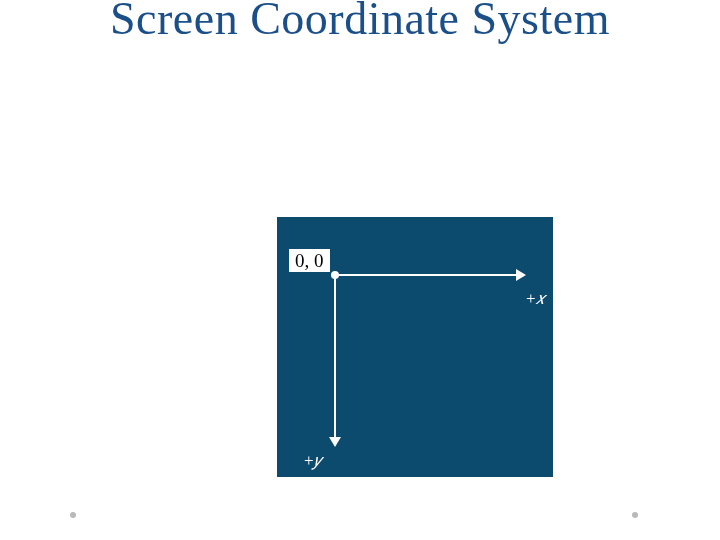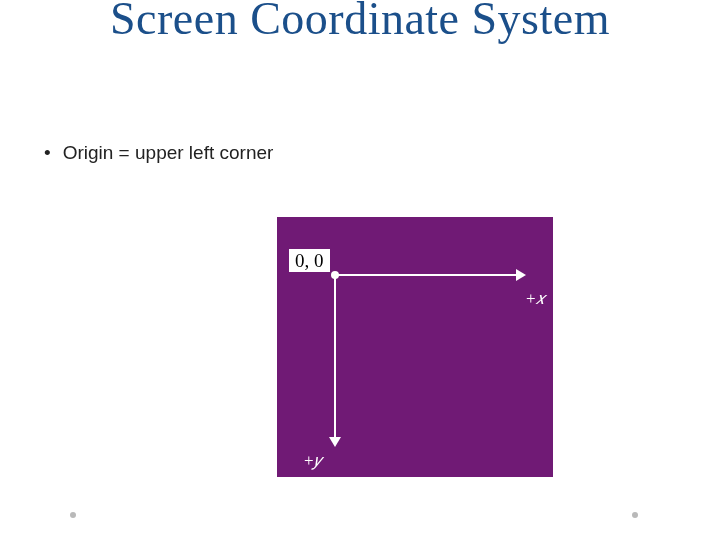--- a/index.html
+++ b/index.html
@@ -39,21 +39,21 @@
     display: inline-block;
     margin-right: 12px;
     color: #222222;
   }
   .diagram {
     position: absolute;
     left: 277px;
     top: 217px;
     width: 276px;
     height: 260px;
-    background: #701a75;
+    background: #0c4a6e;
   }
   
   .xaxis-line {
     position: absolute;
     left: 57px;
     top: 57px;
     width: 184px;
     height: 2px;
     background: #ffffff;
   }
@@ -151,23 +151,20 @@
     bottom: 22px;
   }
 </style>
 </head>
 <body>
 
 <div class="slide">
 
   <div class="title">Screen Coordinate System</div>
 
-  <div class="bullet-line">
-    <span class="bullet-dot">•</span><span>Origin = upper left corner</span>
-  </div>
 
   <div class="diagram">
     <div class="xaxis-line"></div>
     <div class="x-arrow"></div>
     <div class="yaxis-line"></div>
     <div class="y-arrow"></div>
     <div class="origin-dot"></div>
     <div class="origin-label">0, 0</div>
     <div class="axis-label-x"><span class="plus">+</span>𝑥</div>
     <div class="axis-label-y"><span class="plus">+</span>𝑦</div>

